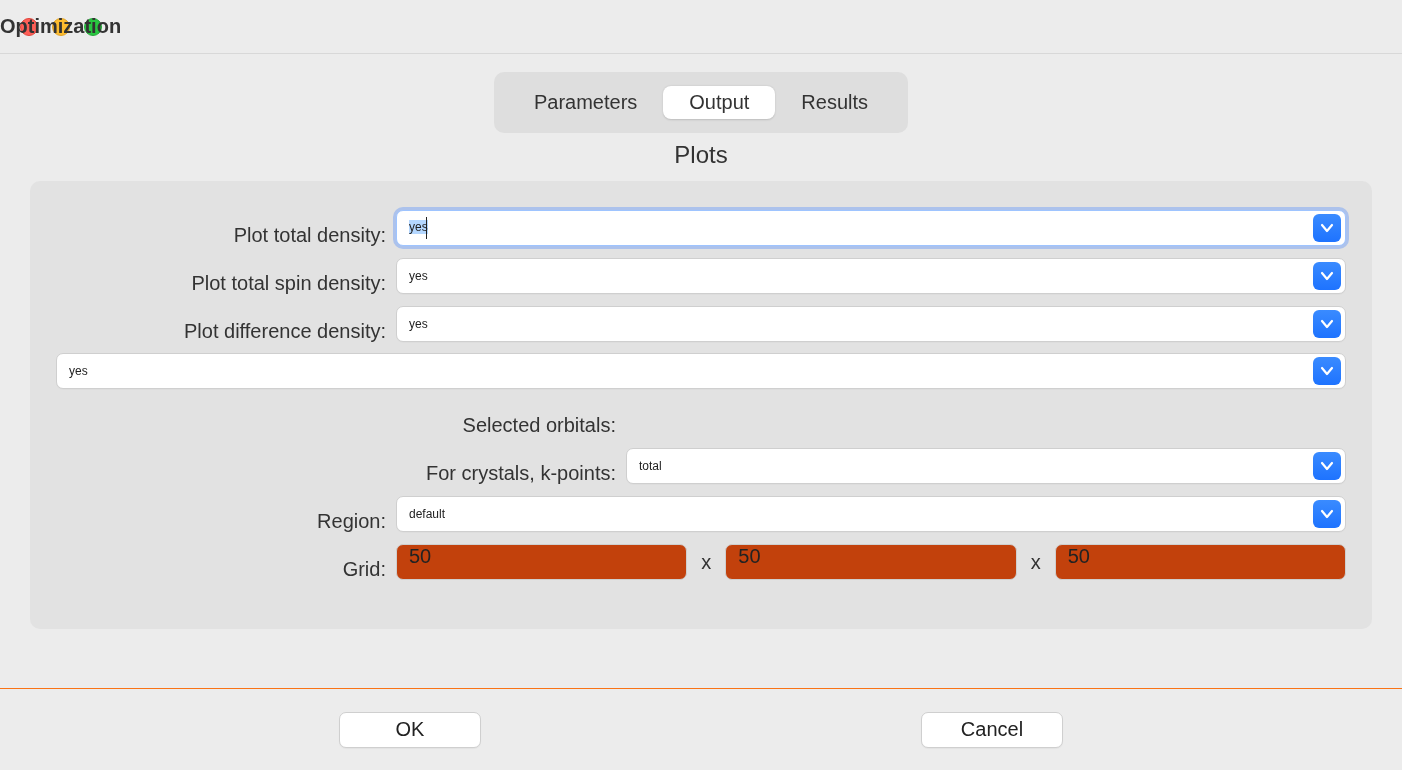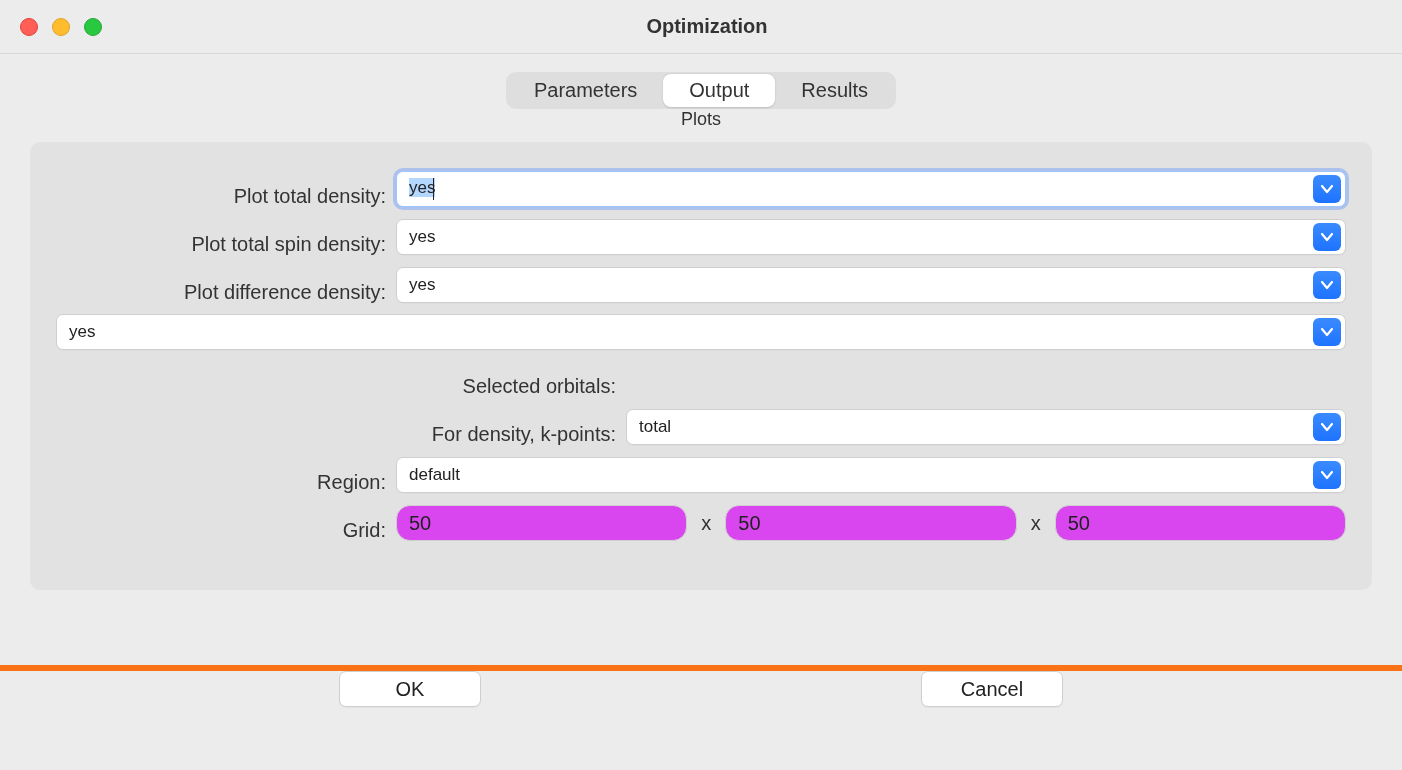--- a/index.html
+++ b/index.html
@@ -32,53 +32,54 @@
     .traffic-light {
       width: 18px;
       height: 18px;
       border-radius: 50%;
     }
     .tl-close { background: #ff5f57; border: 0.5px solid #e14239; }
     .tl-min   { background: #febc2e; border: 0.5px solid #e1a325; }
     .tl-max   { background: #28c840; border: 0.5px solid #25a63a; }
     .title {
       position: absolute;
-      left: 12px; right: 0;
-      text-align: center;
+      left: 0; right: 0;
+      text-align: left;
       font-size: 20px;
       font-weight: 600;
       color: #333;
       pointer-events: none;
     }
     .content {
       flex: 1;
       padding: 18px 30px 0 30px;
       display: flex;
       flex-direction: column;
       align-items: center;
     }
     .tabs {
       display: inline-flex;
       background: #dedede;
       border-radius: 10px;
-      padding: 2px;
+      padding: 14px;
+      margin-bottom: 8px;
     }
     .tab {
       padding: 5px 26px;
       font-size: 20px;
       color: #333;
       border-radius: 8px;
       cursor: pointer;
     }
     .tab.active {
       background: #ffffff;
       box-shadow: 0 0.5px 2px rgba(0,0,0,0.15);
     }
     .section-label {
-      font-size: 18px;
+      font-size: 24px;
       color: #333;
       margin-bottom: 12px;
     }
     .panel {
       width: 100%;
       background: #e2e2e2;
       border-radius: 10px;
       padding: 28px 26px 38px 26px;
     }
     .row {
@@ -107,21 +108,21 @@
       height: 36px;
       position: relative;
       box-shadow: inset 0 1px 0 rgba(255,255,255,0.5), 0 1px 0 rgba(0,0,0,0.02);
     }
     .combo.focused {
       border: 1px solid #9ec4ff;
       box-shadow: 0 0 0 3px rgba(73,134,255,0.35);
     }
     .combo-text {
       padding: 0 12px;
-      font-size: 17px;
+      font-size: 12px;
       color: #222;
       flex: 1;
     }
     .combo.focused .combo-text {
       display: inline-block;
     }
     .sel-text { background: #b4d7ff; }
     .caret {
       display: inline-block;
       width: 1px;
@@ -145,38 +146,38 @@
     .grid-row .label-col { width: 340px; }
     .grid-inputs {
       flex: 1;
       display: flex;
       align-items: center;
       gap: 14px;
     }
     .grid-input {
       flex: 1;
       height: 36px;
-      background: #d946ef;
+      background: #c2410c;
       border: 1px solid #cfcfcf;
-      border-radius: 14px;
+      border-radius: 7px;
       padding: 0 12px;
       font-size: 20px;
       color: #222;
       display: flex;
-      align-items: center;
+      align-items: flex-start;
     }
     .grid-x {
       font-size: 20px;
       color: #333;
     }
     .footer {
-      height: 105px;
-      border-top: 6px solid #f97316;
-      display: flex;
-      align-items: flex-start;
+      height: 82px;
+      border-top: 1px solid #f97316;
+      display: flex;
+      align-items: center;
       justify-content: center;
       gap: 440px;
       background: #ececec;
     }
     .btn {
       min-width: 142px;
       height: 36px;
       background: #fff;
       border: 1px solid #cfcfcf;
       border-radius: 7px;
@@ -260,21 +261,21 @@
               </svg>
           </div>
         </div>
       </div>
 
       <div class="row">
         <div class="label-col indent">Selected orbitals:</div>
       </div>
 
       <div class="row">
-        <div class="label-col indent">For density, k-points:</div>
+        <div class="label-col indent">For crystals, k-points:</div>
         <div class="combo">
           <span class="combo-text">total</span>
           <div class="combo-btn">
             <svg viewBox="0 0 14 10">
                 <path d="M2 2 L7 8 L12 2" stroke="#fff" stroke-width="2.2" fill="none" stroke-linecap="round" stroke-linejoin="round"></path>
               </svg>
           </div>
         </div>
       </div>
 

